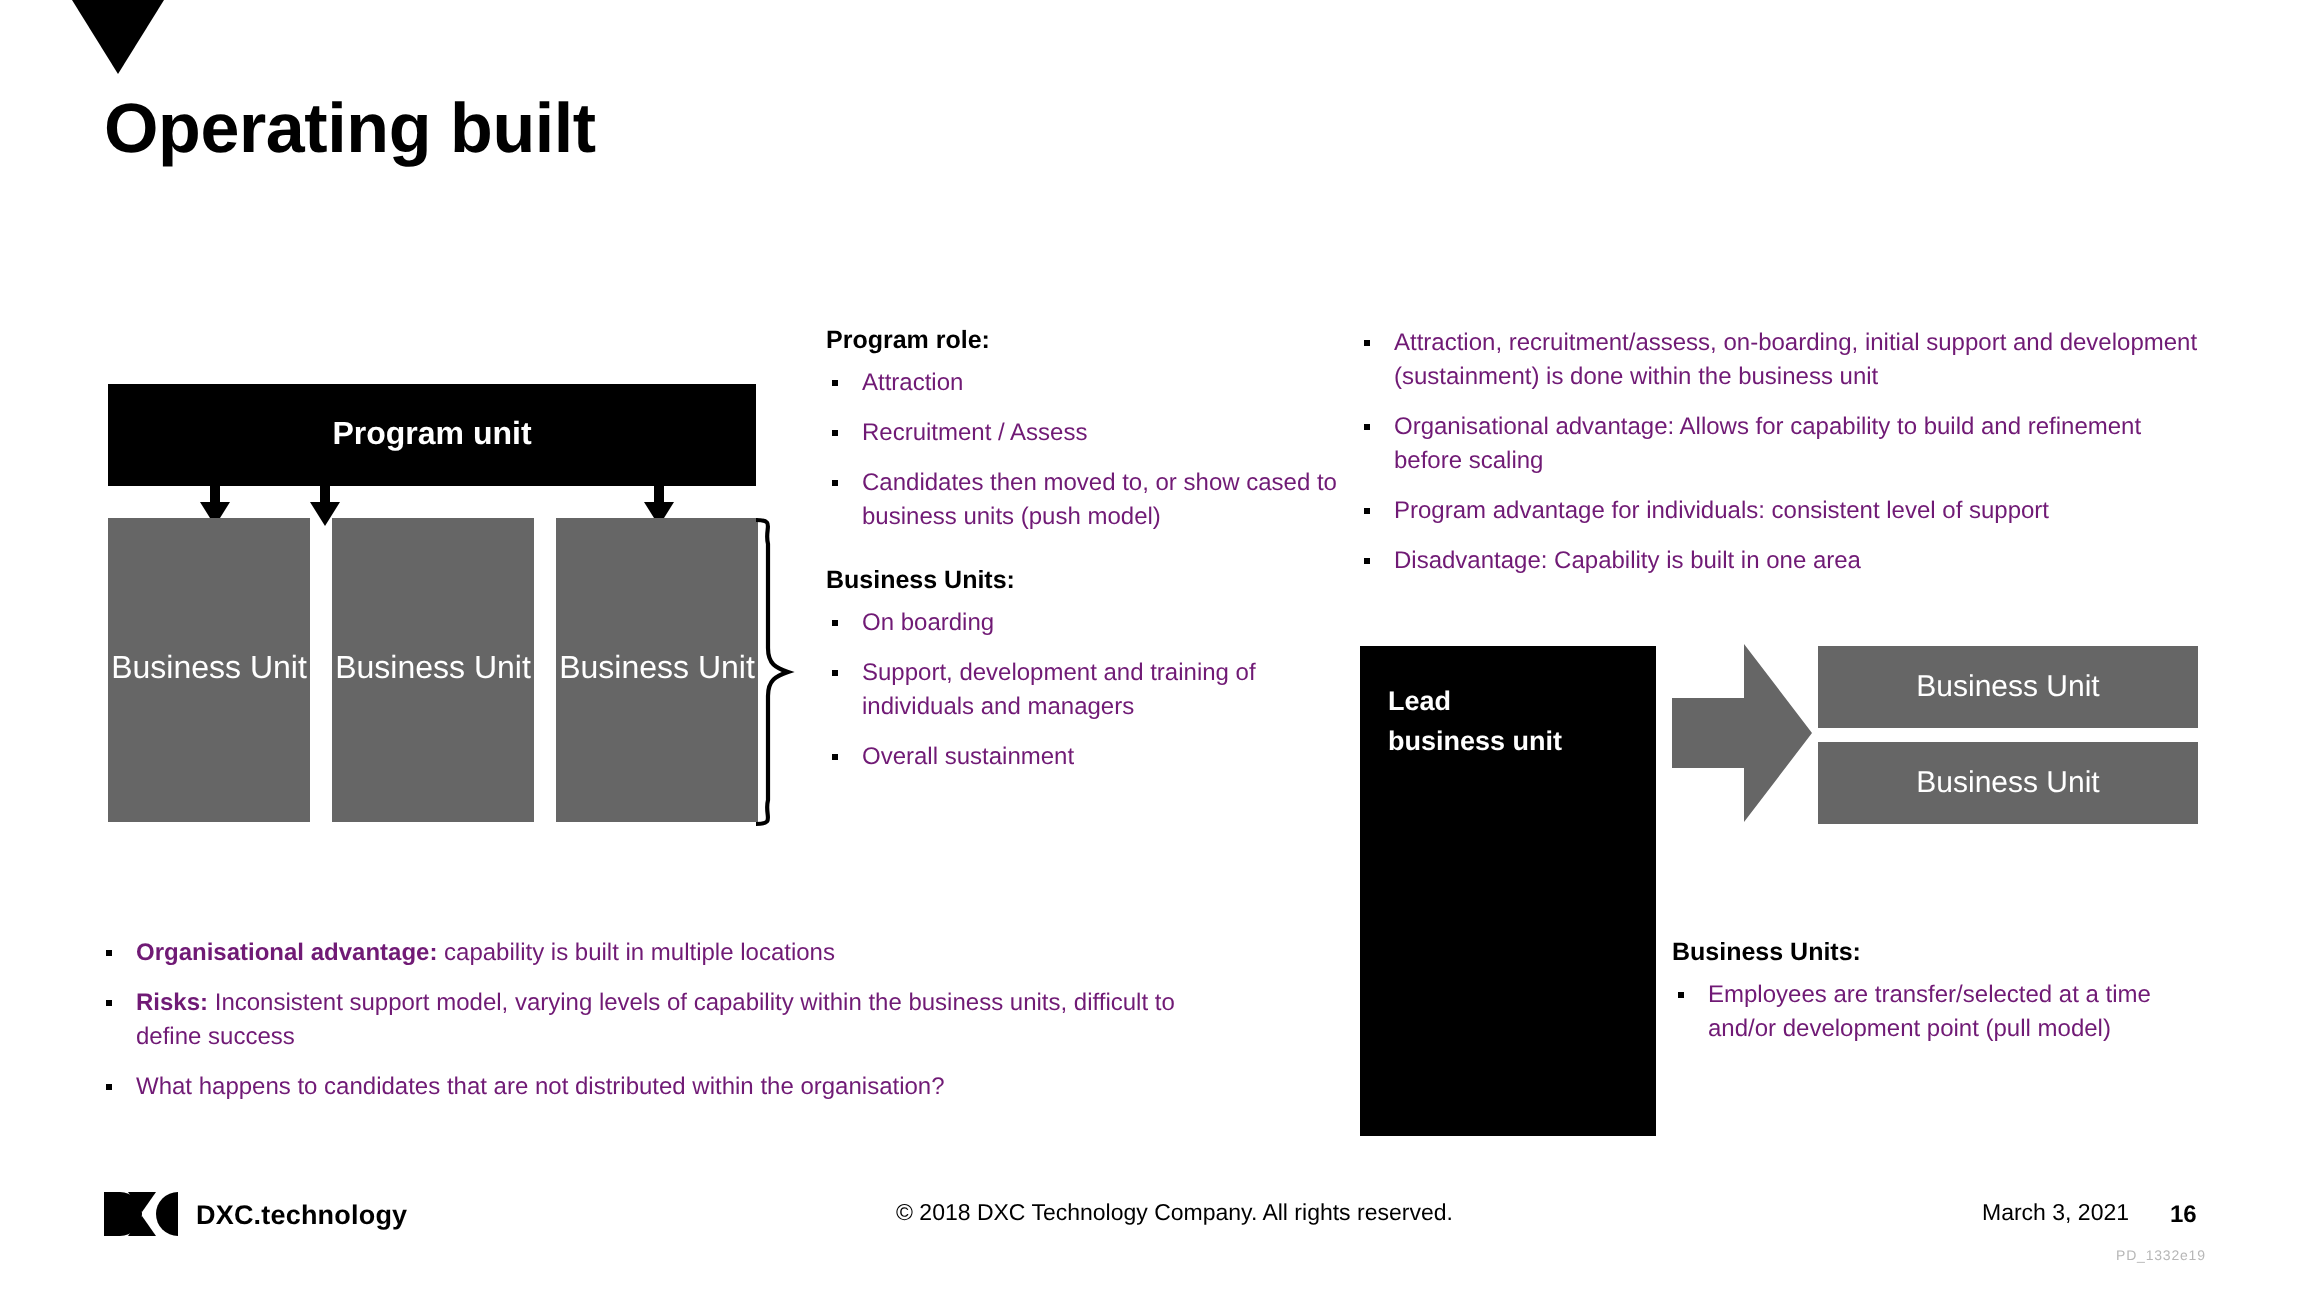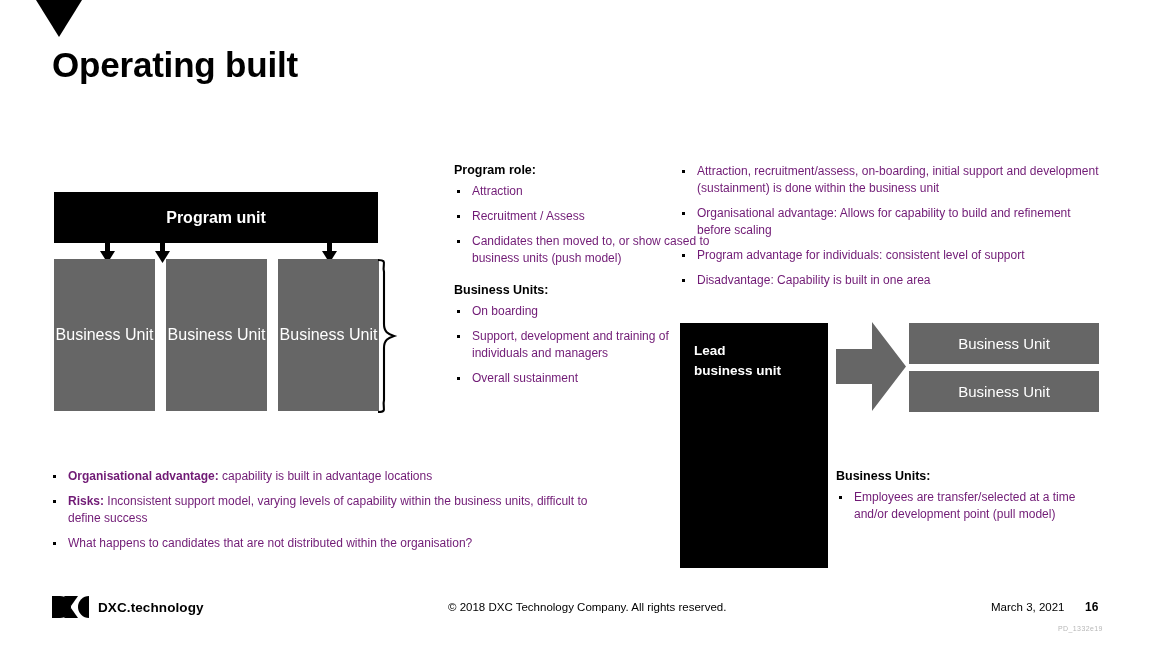--- a/index.html
+++ b/index.html
@@ -87,21 +87,21 @@
   .brace {
     position: absolute;
     left: 376px;
     top: 258px;
     width: 24px;
     height: 156px;
   }
 
   
   .col { position: absolute; }
-  .col-mid  { left: 413px; top: 163px; width: 258px; margin-left: 41px; }
+  .col-mid  { left: 413px; top: 163px; width: 258px; }
   .col-right{ left: 679px; top: 163px; width: 425px; }
 
   .blk-head {
     font-size: 12.5px;
     font-weight: bold;
     color: #000000;
     margin: 0 0 6px 0;
   }
   ul.bullets {
     list-style: none;
@@ -313,21 +313,21 @@
 
   <div class="bu-right bu-right-1">
     <span>Business Unit</span>
   </div>
   <div class="bu-right bu-right-2">
     <span>Business Unit</span>
   </div>
 
   <div class="bottom-left">
     <ul class="bullets">
-      <li><b>Organisational advantage:</b><span> capability is built in advantage locations</span></li>
+      <li><b>Organisational advantage:</b><span> capability is built in multiple locations</span></li>
       <li><b>Risks:</b><span> Inconsistent support model, varying levels of capability within the business units, difficult to define success</span></li>
       <li><span>What happens to candidates that are not distributed within the organisation?</span></li>
     </ul>
   </div>
 
   <div class="bottom-right">
     <div class="blk-head">Business Units:</div>
     <ul class="bullets">
       <li>Employees are transfer/selected at a time and/or development point (pull model)</li>
     </ul>

